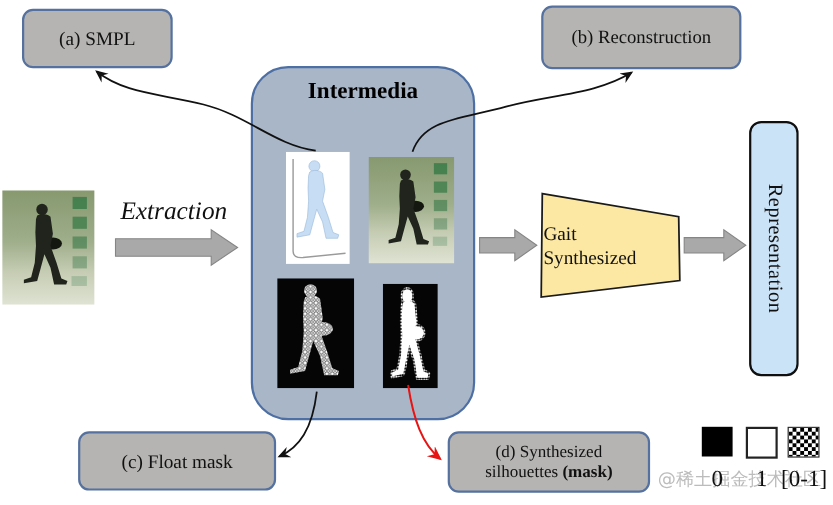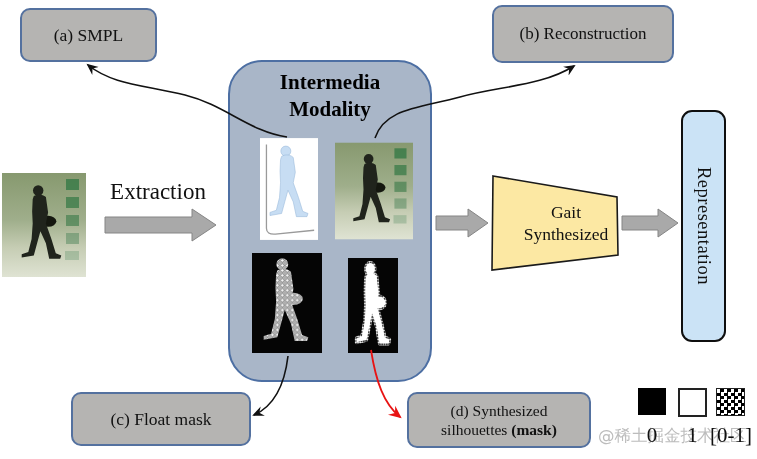--- a/index.html
+++ b/index.html
@@ -14,23 +14,23 @@
   .box-c{left:71px;top:392px;width:176px;height:50px;font-size:17.5px;}
   .box-d{left:407px;top:392px;width:180px;height:52px;font-size:15.5px;line-height:19px;}
   
   .central{position:absolute;left:228px;top:60px;width:200px;height:318px;background:#a9b6c8;
            border:2px solid #4d6fa3;border-radius:34px;z-index:1;}
   .central-title{margin-top:7px;text-align:center;font-weight:bold;font-size:21px;line-height:27px;color:#000000;}
   
   .img{position:absolute;z-index:2;}
   .img svg{display:block;width:100%;height:100%;}
   
-  .extract-label{position:absolute;left:95px;top:179px;width:126px;text-align:center;font-size:23px;z-index:2;}
-  
-  .gait-text{position:absolute;left:494px;top:201px;width:144px;text-align:center;
+  .extract-label{position:absolute;left:95px;top:179px;width:126px;text-align:center;font-size:23px;z-index:2;font-style:italic;}
+  
+  .gait-text{position:absolute;left:494px;top:201px;width:144px;text-align:left;
              font-size:17.5px;line-height:22px;z-index:6;}
   
   .repr{position:absolute;left:681px;top:110px;width:41px;height:228px;background:#cbe3f6;
         border:2px solid #0f0f0f;border-radius:11px;z-index:2;
         display:flex;align-items:center;justify-content:center;}
   .repr span{writing-mode:vertical-rl;text-orientation:mixed;font-size:18.5px;letter-spacing:.5px;color:#111;}
   
   .overlay{position:absolute;left:0;top:0;width:757px;height:459px;z-index:5;pointer-events:none;}
   
   .sw{position:absolute;z-index:4;}
@@ -46,21 +46,20 @@
   b{font-weight:bold;}
 </style>
 </head>
 <body>
 
 <div class="canvas">
 
   <div class="central">
     <div class="central-title">
       <div>Intermedia</div>
-      <div>Modality</div>
     </div>
   </div>
 
   <div class="gbox box-a">
     <span>(a) SMPL</span>
   </div>
   <div class="gbox box-b">
     <span>(b) Reconstruction</span>
   </div>
   <div class="gbox box-c">

